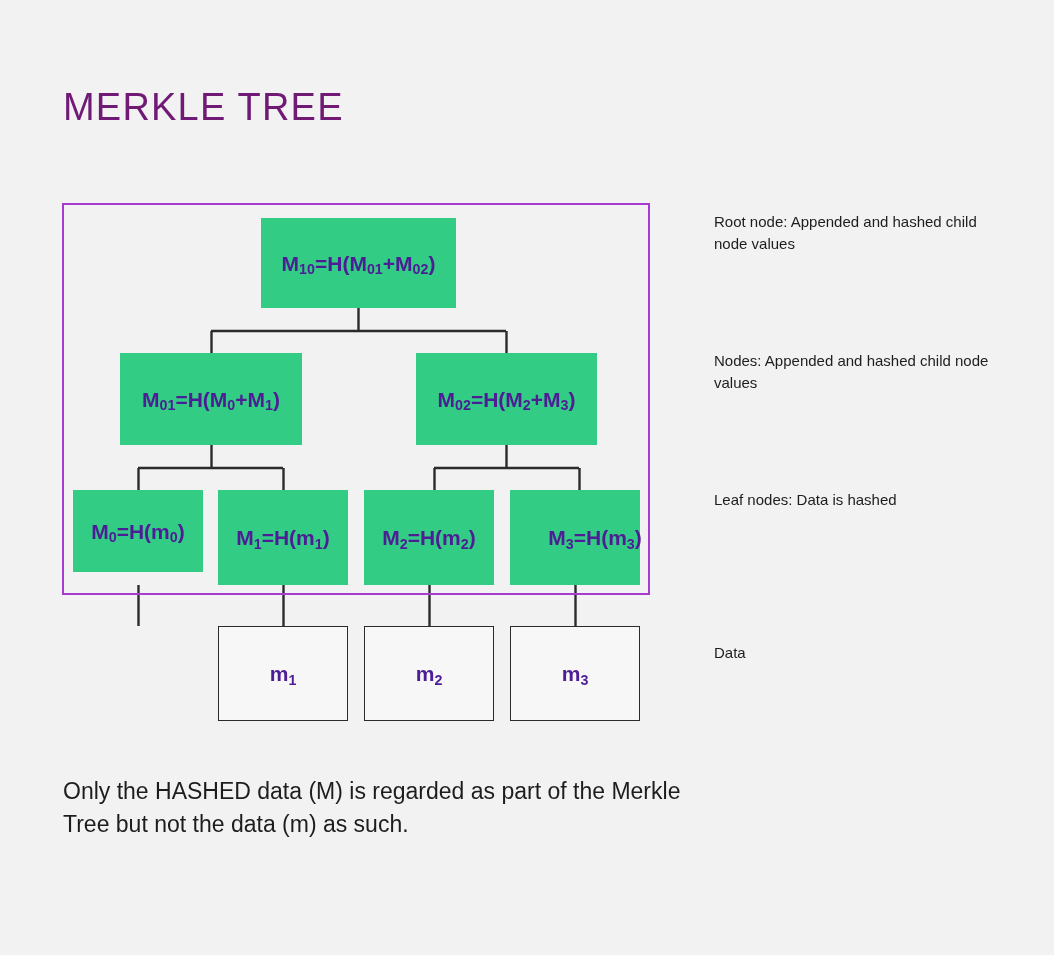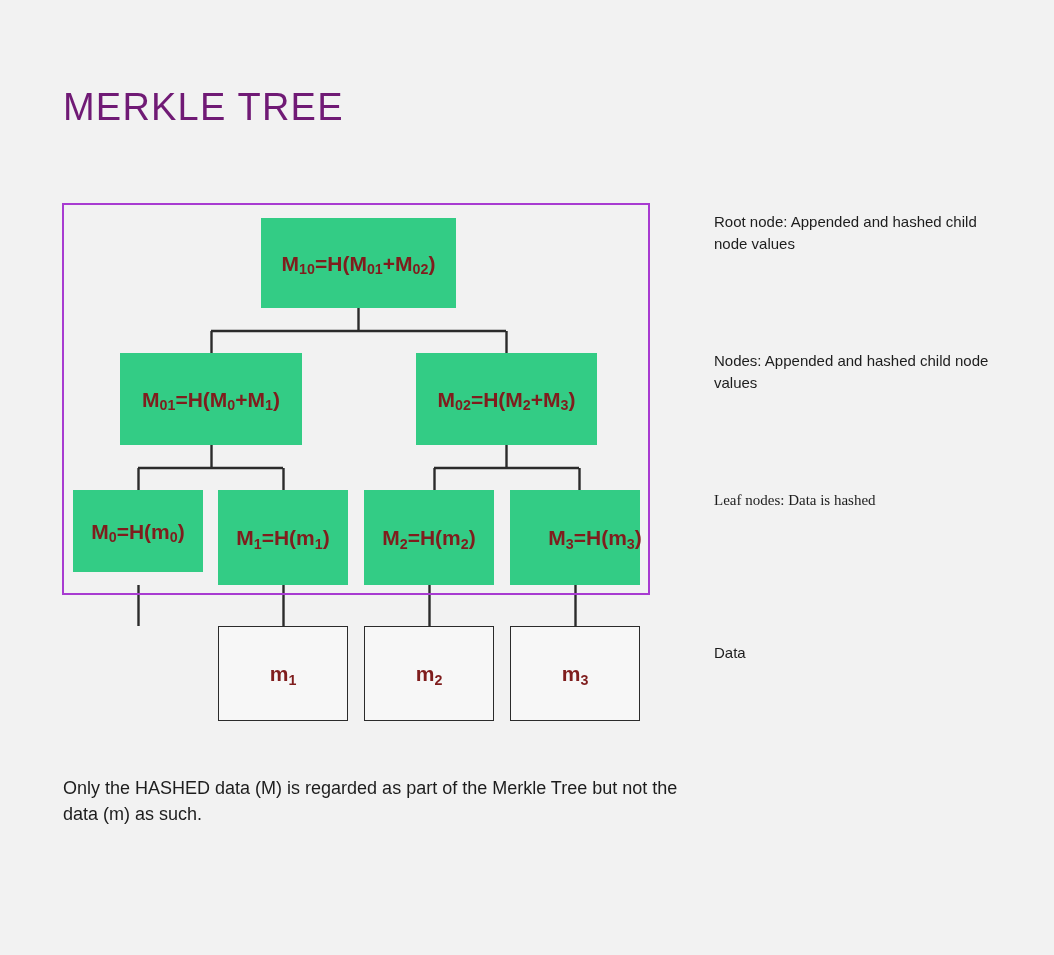--- a/index.html
+++ b/index.html
@@ -62,21 +62,21 @@
   }
 
   
   .node {
     position: absolute;
     box-sizing: border-box;
     display: flex;
     align-items: center;
     justify-content: center;
     font-weight: bold;
-    color: #7f1d1d;
+    color: #4c1d95;
     text-align: center;
     line-height: 1;
   }
   .node.hash {
     background: #33cc85;
     font-size: 21px;
   }
   .node.data {
     background: #f7f7f7;
     border: 1.6px solid #2b2b2b;
@@ -114,30 +114,30 @@
     position: absolute;
     left: 714px;
     width: 290px;
     font-size: 15px;
     font-weight: 300;
     line-height: 1.47;
     color: #1d1d1d;
   }
   #legend-root  { top: 211px; }
   #legend-nodes { top: 350px; }
-  #legend-leaf  { top: 489px; font-family: Liberation Serif, serif; }
+  #legend-leaf  { top: 489px; }
   #legend-data  { top: 622px; margin-top: 20px; }
 
   
   #caption {
     position: absolute;
     left: 63px;
     top: 775px;
     width: 620px;
-    font-size: 18px;
+    font-size: 23px;
     font-weight: 300;
     line-height: 1.45;
     color: #1d1d1d;
   }
 </style>
 </head>
 <body>
 
 <div id="canvas">
 

